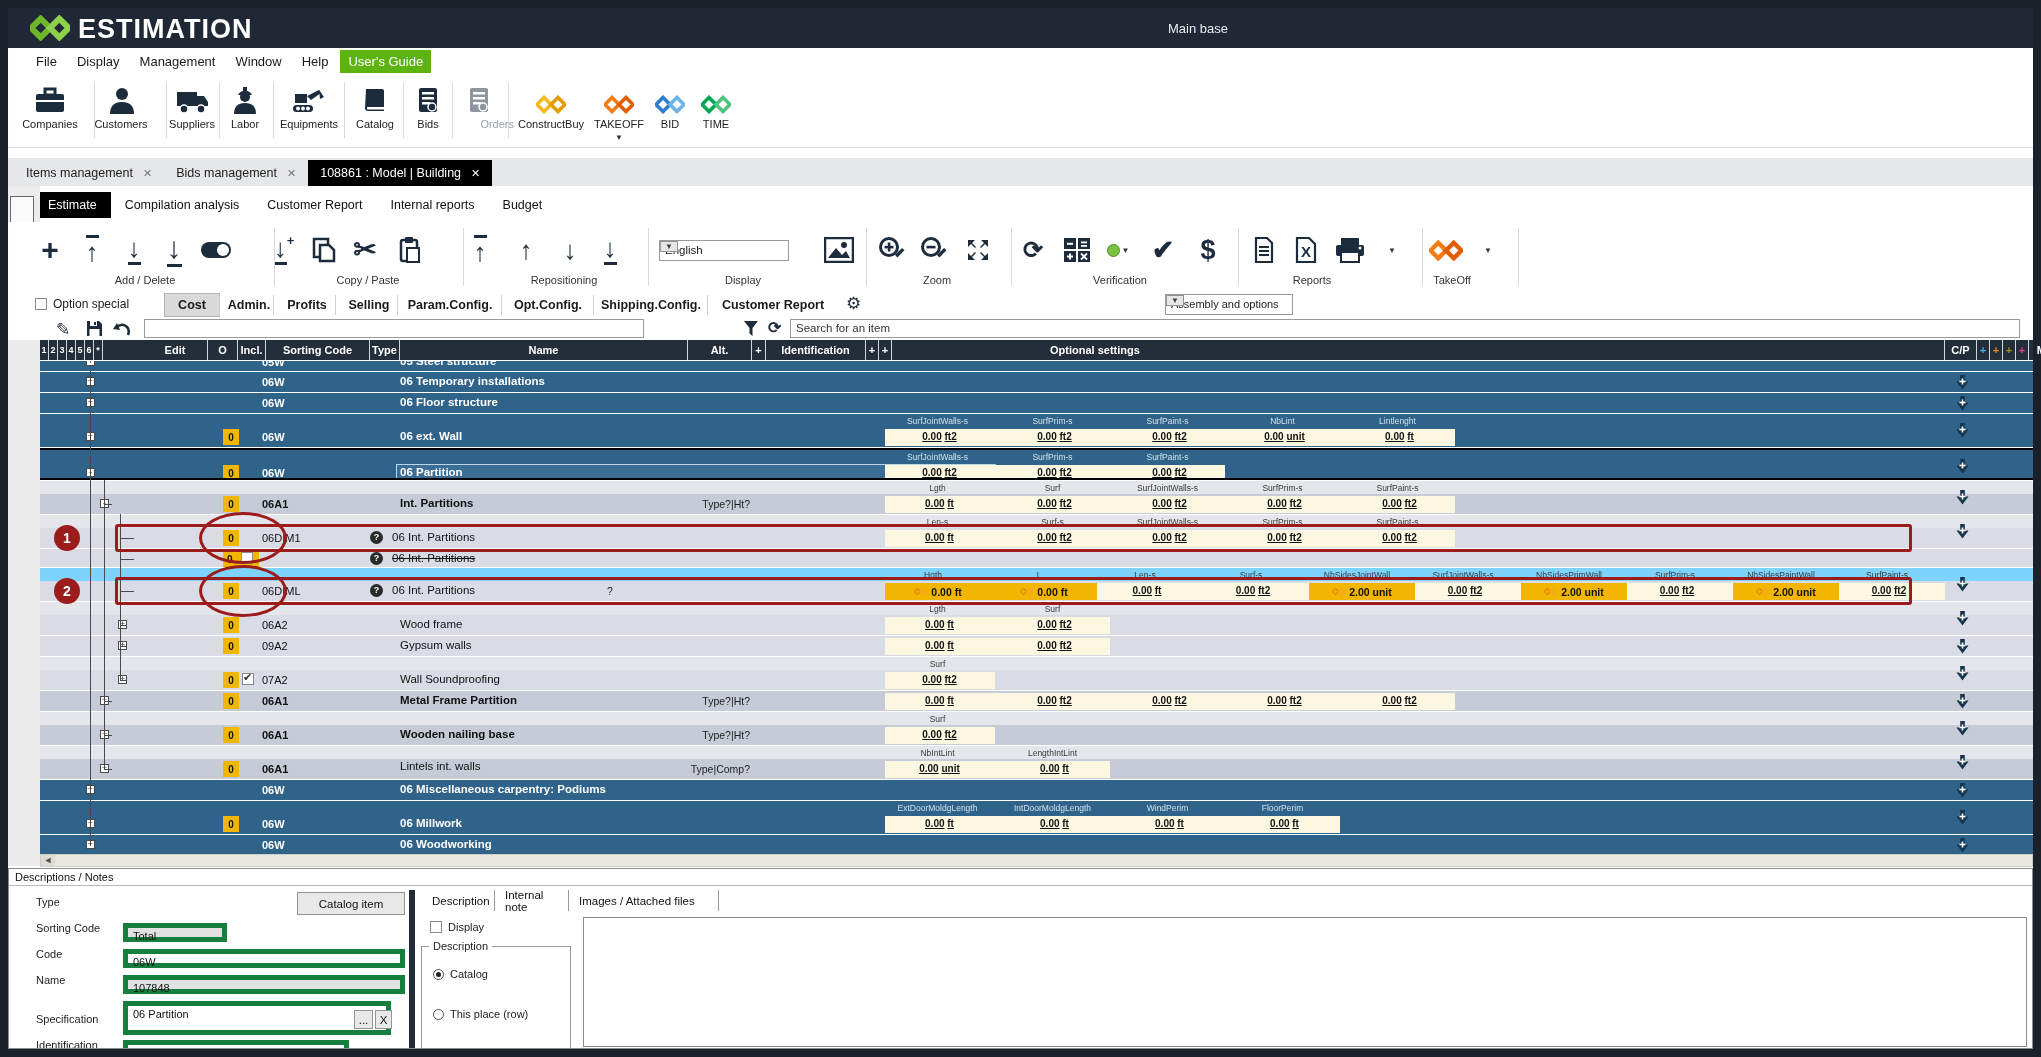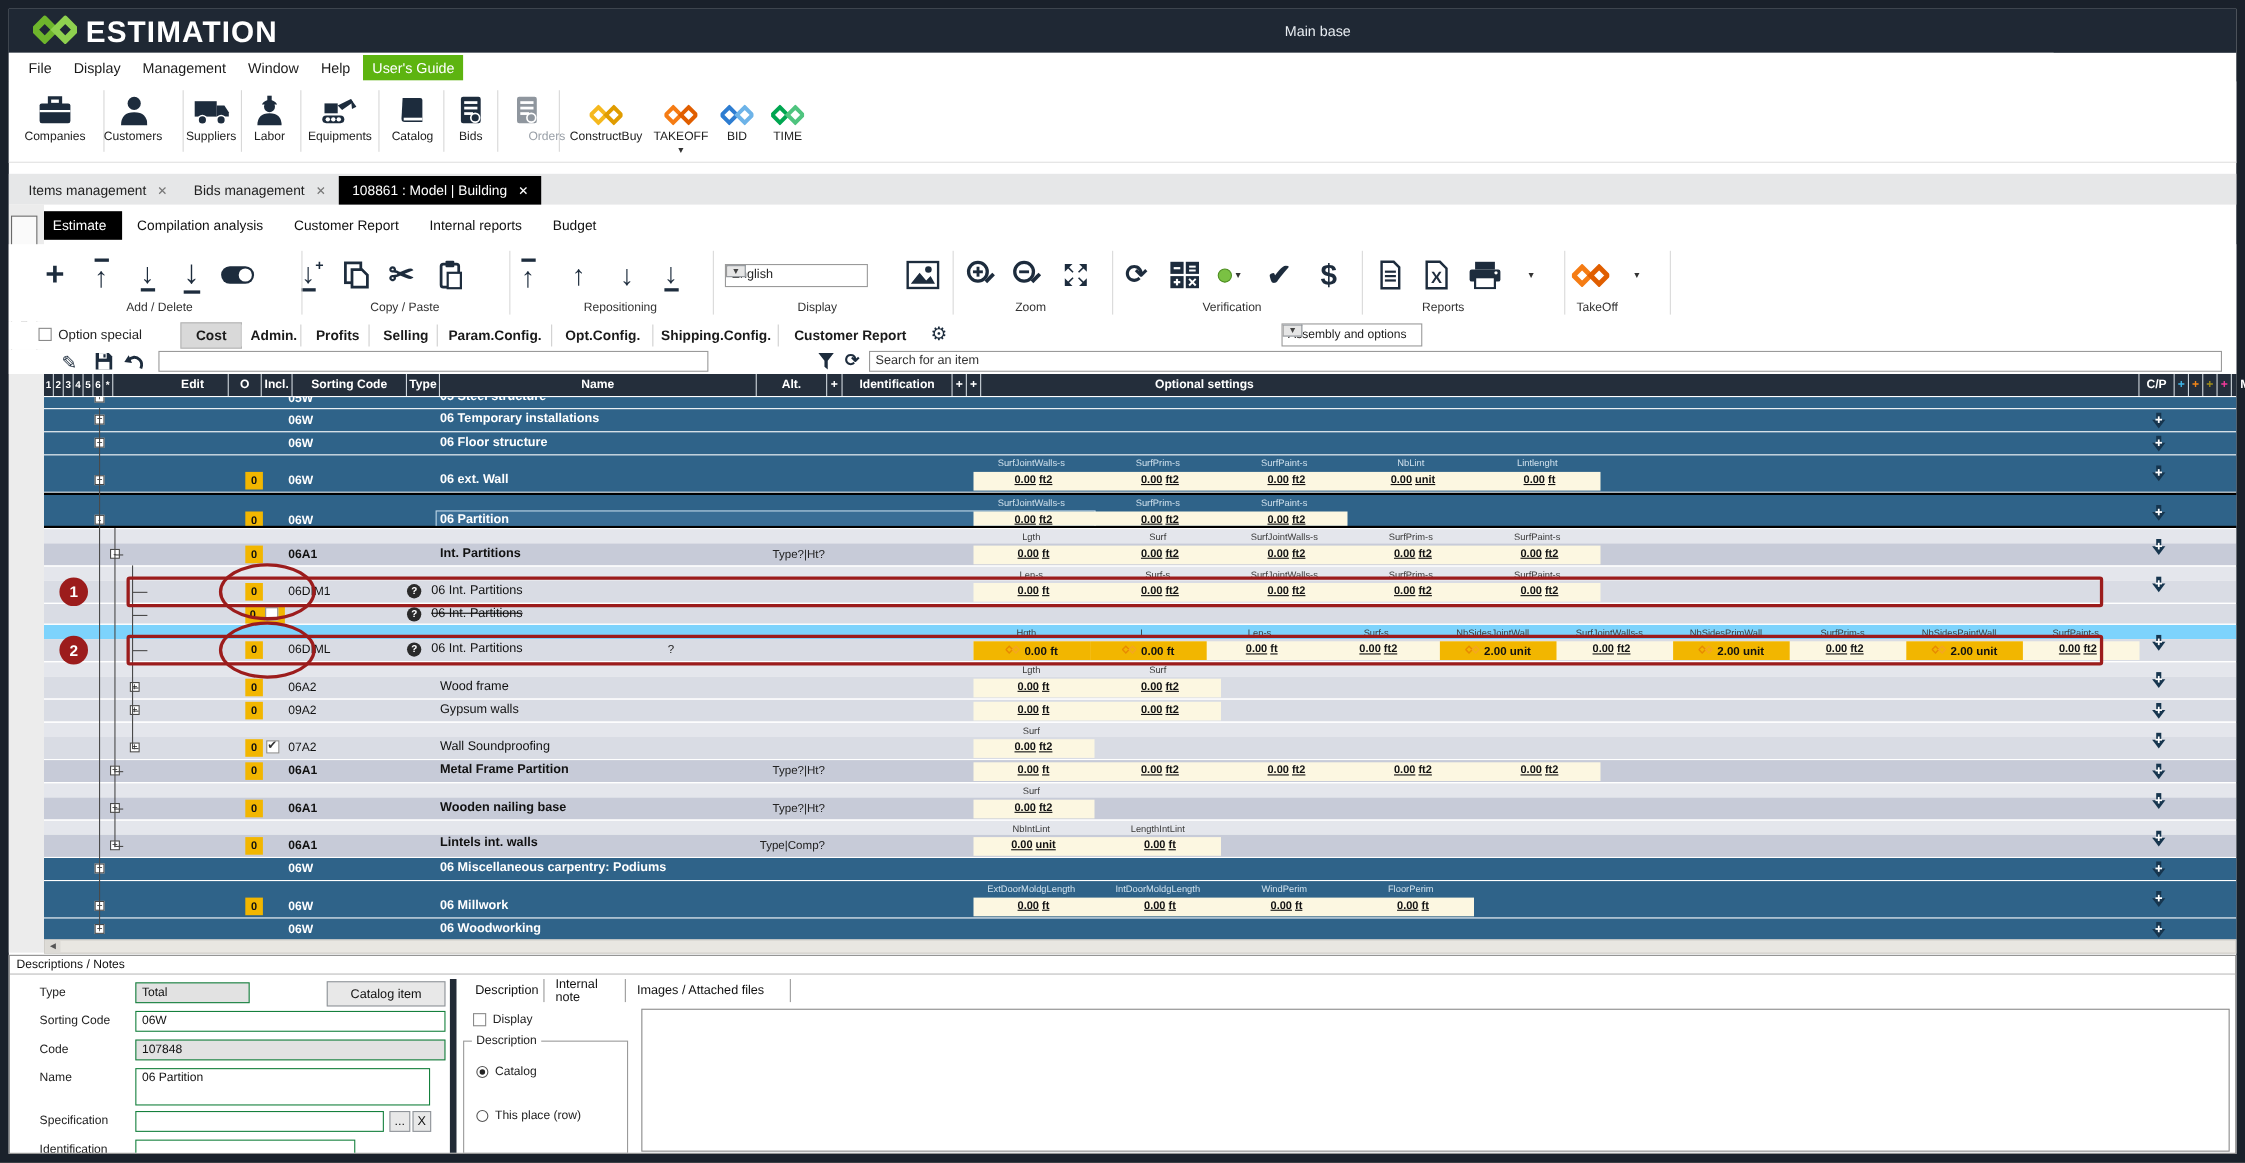--- a/index.html
+++ b/index.html
@@ -7,21 +7,21 @@
 #screen { position:relative; width:2041px; height:1057px; background:#1a212b; overflow:hidden; }
 #content { position:absolute; left:8px; top:8px; width:2025px; height:1041px; background:#ffffff; }
 
 
 #topbar { position:absolute; left:8px; top:8px; width:2025px; height:40px; background:#1f2834; color:#fff; }
 #logo { position:absolute; left:22px; top:6px; display:flex; align-items:center; gap:8px; }
 #logo .brand { font-size:27px; font-weight:800; letter-spacing:1px; color:#fff; }
 #mainmenu { position:absolute; left:1160px; top:13px; font-size:13px; color:#e8edf2; }
 
 
-#menubar { position:absolute; left:8px; top:48px; width:1859px; height:26px; background:#fff; display:flex; align-items:center; padding-left:10px; gap:4px; }
+#menubar { position:absolute; left:8px; top:48px; width:1859px; height:26px; background:#fff; display:flex; align-items:center; padding-left:20px; gap:4px; }
 .menu-item { font-size:13px; color:#1a1a1a; padding:4px 8px; }
 .menu-item.green { background:#5db410; color:#fff; }
 
 
 #apptoolbar { position:absolute; left:8px; top:74px; width:2025px; height:74px; background:#fff; border-bottom:1px solid #e0e0e0; }
 .tb-item { position:absolute; top:4px; width:70px; height:64px; text-align:center; }
 .tb-item .ic { height:36px; display:flex; align-items:flex-end; justify-content:center; }
 .tb-item .lb { font-size:11px; color:#222; margin-top:4px; white-space:nowrap; }
 .tb-item.disabled .lb { color:#9aa0a8; }
 .tb-sep { position:absolute; top:8px; width:1px; height:56px; background:#d8d8d8; }
@@ -97,21 +97,21 @@
 .redbadge { position:absolute; width:26px; height:26px; border-radius:50%; background:#9c1c1c; color:#fff; font-size:14px; font-weight:bold; display:flex; align-items:center; justify-content:center; z-index:30; }
 
 
 #hscroll { position:absolute; left:40px; top:854px; width:1993px; height:13px; background:#e9e7e2; border:1px solid #cfcdc8; }
 #hscroll .arrow { position:absolute; left:0; top:0; width:14px; height:11px; background:#dddbd6; font-size:9px; color:#555; text-align:center; line-height:11px; }
 
 
 #panel { position:absolute; left:8px; top:868px; width:2025px; height:181px; background:#fff; border:1px solid #8a8a8a; overflow:hidden; }
 #panel-title { position:absolute; left:0; top:0; width:100%; height:17px; border-bottom:1px solid #bbb; font-size:11px; color:#111; padding:2px 6px; }
 .fld-label { position:absolute; left:27px; font-size:11px; color:#222; }
-.fld-input { position:absolute; left:114px; border:1px solid #15803d; background:#fff; font-size:11px; color:#111; padding:2px 5px; height:19px; }
+.fld-input { position:absolute; left:114px; border:5px solid #15803d; background:#fff; font-size:11px; color:#111; padding:2px 5px; height:19px;margin-top:30px; }
 .fld-input.ro { background:#e2e2e2; }
 .btn { position:absolute; background:#e8e8e8; border:1px solid #8f9499; font-size:11.5px; color:#111; display:flex; align-items:center; justify-content:center; }
 #pdivider { position:absolute; left:400px; top:21px; width:6px; height:160px; background:#222b36; }
 .ptab { position:absolute; top:21px; height:21px; font-size:11.5px; color:#111; display:flex; align-items:center; padding:0 10px; border-right:1px solid #9a9a9a; }
 .groupbox { position:absolute; border:1px solid #9a9a9a; }
 .legend { position:absolute; background:#fff; font-size:11px; color:#222; padding:0 4px; }
 .radio { position:absolute; width:11px; height:11px; border-radius:50%; border:1px solid #555; background:#fff; }
 .radio.sel::after { content:""; position:absolute; left:2px; top:2px; width:5px; height:5px; border-radius:50%; background:#222; }
 .rlabel { position:absolute; font-size:11px; color:#222; }
 </style>
@@ -878,21 +878,21 @@
       <div class="trow" style="top: 406px; height: 33px; background: transparent;">
         <div class="lblrow" style="height: 13px; background: rgb(228, 230, 236);">
           <div class="lbl" style="left: 897.5px; top: 2px; color: rgb(58, 58, 58);">NbIntLint</div>
           <div class="lbl" style="left: 1012.5px; top: 2px; color: rgb(58, 58, 58);">LengthIntLint</div>
         </div>
         <div style="position: absolute; left: 0px; top: 13px; width: 1993px; height: 20px; background: rgb(199, 203, 216);">
           <div style="position: absolute; left: 0px; top: 0px; width: 1993px; height: 20px;">
             <div class="expbox" style="left: 60px; top: 5px;">+</div>
             <div class="obox" style="left: 183px; top: 2px; width: 16px; height: 16px;">0</div>
             <div class="code" style="left: 222px; top: 4px; color: rgb(17, 17, 17); font-weight: bold;">06A1</div>
-            <div class="name" style="left: 360px; top: 1px; color: rgb(17, 17, 17); font-weight: bold;">Lintels int. walls</div>
+            <div class="name" style="left: 360px; top: 1px; color: rgb(17, 17, 17); font-weight: normal;">Lintels int. walls</div>
             <div class="alt" style="left: 620px; top: 4px; width: 90px; text-align: right;">Type|Comp?</div>
             <div class="strip" style="left: 845px; top: 2px; width: 225px;"></div>
             <div class="vcell" style="left: 899.5px; top: 4px;"><span class="vu">0.00</span> <span class="vu">unit</span></div>
             <div class="vcell" style="left: 1014.5px; top: 4px;"><span class="vu">0.00</span> <span class="vu">ft</span></div>
           </div>
         </div>
         <div class="cparrow" style="left: 1916px; top: 9px;"><svg width="13" height="15">
             <rect x="4.2" y="0" width="4.6" height="7" fill="#16354e"></rect>
             <path d="M0.5 6.5 h12 L6.5 14.5 Z" fill="#16354e"></path>
             <rect x="5.7" y="3.5" width="1.6" height="6" fill="#fff"></rect>

